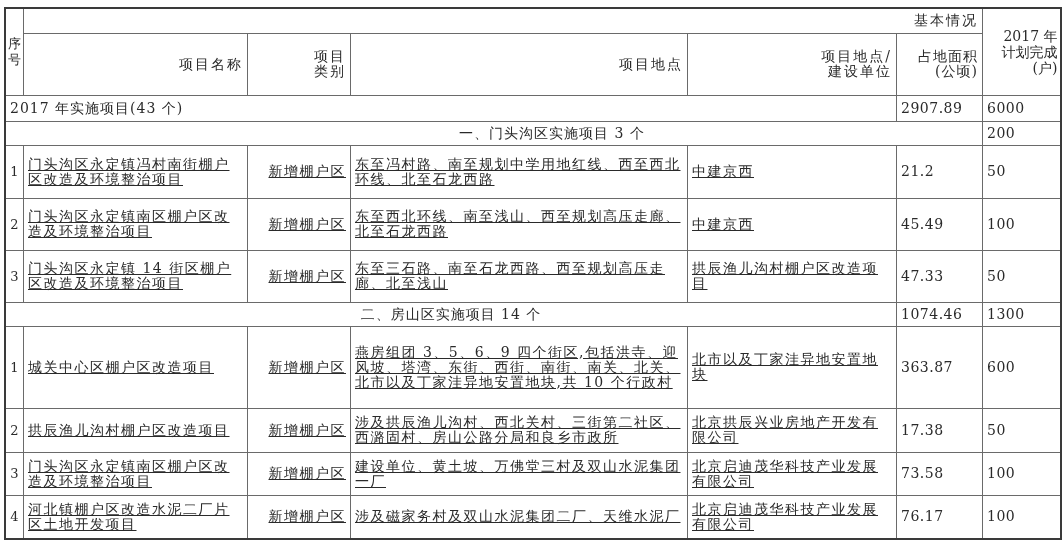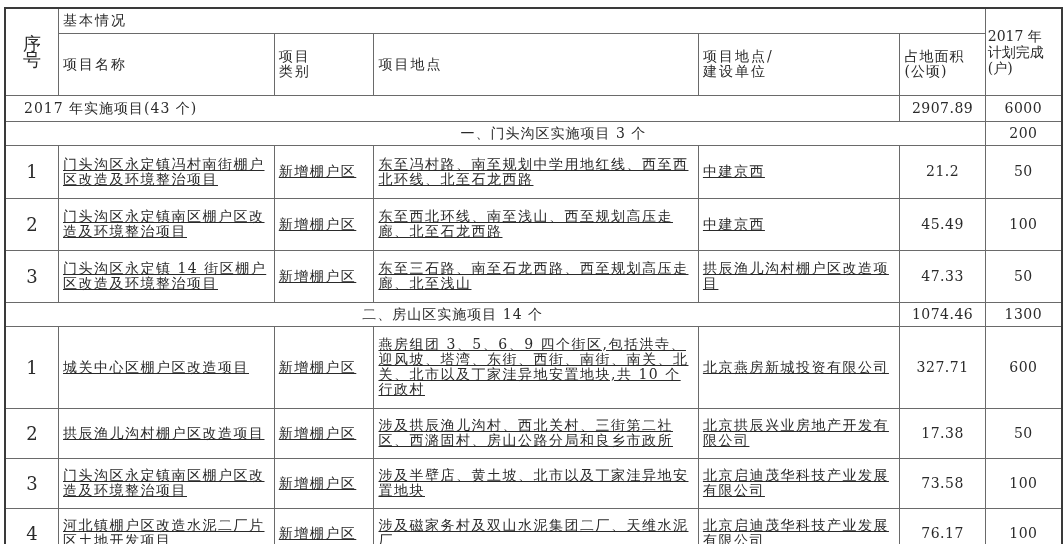--- a/index.html
+++ b/index.html
@@ -2,26 +2,26 @@
 <html><head>
 <meta charset="utf-8">
 <style>
   html, body { margin: 0; padding: 0; background: #ffffff; }
   body { width: 1063px; height: 544px; overflow: hidden; position: relative;
          font-family: "DejaVu Serif", "Liberation Serif", serif; color: #2a2a2a; }
   table { position: absolute; left: 4px; top: 7px; border-collapse: collapse; table-layout: fixed;
           border: 2px solid #3a3a3a; }
   td { border: 1px solid #6a6a6a; font-size: 14px; line-height: 15px; padding: 0 4px;
        vertical-align: middle; overflow: hidden; }
-  .c { text-align: left; }
+  .c { text-align: right; }
   .l { text-align: left; }
-  .seq { padding: 17px; text-align: center; font-size: 18px; }
+  .seq { padding: 0; text-align: center; font-size: 13px; }
   .hdr { letter-spacing: 2px; }
   .name, .loc, .unit { letter-spacing: 1.5px; text-decoration: underline; }
-  .num { text-align: center; letter-spacing: 0.5px; }
+  .num { letter-spacing: 0.5px; }
   .sec { text-align: center; letter-spacing: 1px; }
 </style>
 </head>
 <body>
 
 <table>
   <colgroup>
     <col style="width:17px">
     <col style="width:224px">
     <col style="width:103px">
@@ -53,21 +53,21 @@
       <div>项目地点/</div>
       <div>建设单位</div>
     </td>
     <td class="c hdr" style="letter-spacing:1px;">
       <div>占地面积</div>
       <div>(公顷)</div>
     </td>
   </tr>
 
   <tr style="height:26px">
-    <td colspan="5" class="l" style="padding-left:18px; letter-spacing:1px;">2017 年实施项目(43 个)</td>
+    <td colspan="5" class="l" style="padding-left:4px; letter-spacing:1px;">2017 年实施项目(43 个)</td>
     <td class="num">2907.89</td>
     <td class="num">6000</td>
   </tr>
 
   <tr style="height:24px">
     <td colspan="6" class="sec" style="padding-left:120px;">一、门头沟区实施项目 3 个</td>
     <td class="num">200</td>
   </tr>
   <tr style="height:53px">
     <td class="seq">1</td>
@@ -100,38 +100,38 @@
   <tr style="height:24px">
     <td colspan="5" class="sec" style="">二、房山区实施项目 14 个</td>
     <td class="num">1074.46</td>
     <td class="num">1300</td>
   </tr>
   <tr style="height:82px">
     <td class="seq">1</td>
     <td class="l name">城关中心区棚户区改造项目</td>
     <td class="c name">新增棚户区</td>
     <td class="l loc">燕房组团 3、5、6、9 四个街区,包括洪寺、迎风坡、塔湾、东街、西街、南街、南关、北关、北市以及丁家洼异地安置地块,共 10 个行政村</td>
-    <td class="l unit">北京燕房新城投资有限公司</td>
-    <td class="num">327.71</td>
+    <td class="l unit">北市以及丁家洼异地安置地块</td>
+    <td class="num">363.87</td>
     <td class="num">600</td>
   </tr>
   <tr style="height:44px">
     <td class="seq">2</td>
     <td class="l name">拱辰渔儿沟村棚户区改造项目</td>
     <td class="c name">新增棚户区</td>
     <td class="l loc">涉及拱辰渔儿沟村、西北关村、三街第二社区、西潞固村、房山公路分局和良乡市政所</td>
     <td class="l unit">北京拱辰兴业房地产开发有限公司</td>
     <td class="num">17.38</td>
     <td class="num">50</td>
   </tr>
   <tr style="height:43px">
     <td class="seq">3</td>
     <td class="l name">门头沟区永定镇南区棚户区改造及环境整治项目</td>
     <td class="c name">新增棚户区</td>
-    <td class="l loc">涉及半壁店、黄土坡、北市以及丁家洼异地安置地块</td>
+    <td class="l loc">建设单位、黄土坡、万佛堂三村及双山水泥集团一厂</td>
     <td class="l unit">北京启迪茂华科技产业发展有限公司</td>
     <td class="num">73.58</td>
     <td class="num">100</td>
   </tr>
   <tr style="height:44px">
     <td class="seq">4</td>
     <td class="l name">河北镇棚户区改造水泥二厂片区土地开发项目</td>
     <td class="c name">新增棚户区</td>
     <td class="l loc">涉及磁家务村及双山水泥集团二厂、天维水泥厂</td>
     <td class="l unit">北京启迪茂华科技产业发展有限公司</td>

